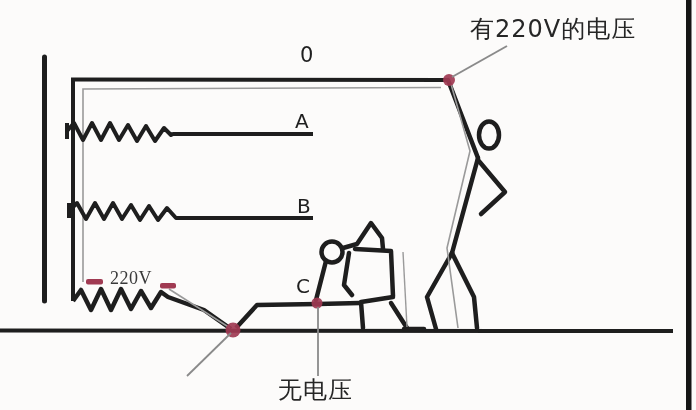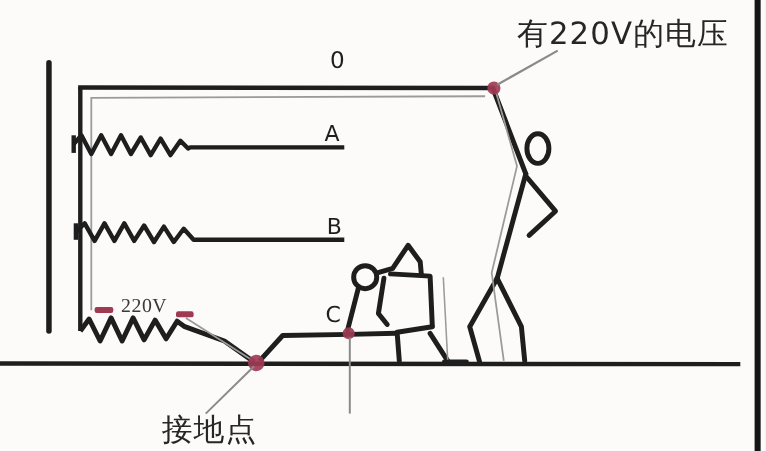--- a/index.html
+++ b/index.html
@@ -16,21 +16,21 @@
   .stroke-ghost{stroke:#9a9a9a;fill:none;}
   .stroke-pointer{stroke:#8a8a8a;fill:none;}
   .fill-red{fill:#a03a52;stroke:none;}
   .lbl{
     position:absolute;
     color:#262626;
     white-space:nowrap;
     line-height:1;
     user-select:none;
   }
-  .lbl-cjk{font-size:28px;letter-spacing:1px;font-weight:500;}
+  .lbl-cjk{font-size:24px;letter-spacing:1px;font-weight:500;}
   .lbl-line{font-size:20px;font-weight:500;color:#1f1f1f;}
   .lbl-220v{font-size:18px;font-weight:500;color:#3a3a3a;letter-spacing:0.5px;}
 </style>
 </head>
 <body>
 
 <div class="stage">
 
   <svg width="696" height="410" viewBox="0 0 696 410">
 
@@ -98,15 +98,15 @@
 
   <div class="lbl lbl-cjk" style="left:470px;top:17px;">有220V的电压</div>
 
   <div class="lbl lbl-line" style="left:300px;top:45px;font-size:21px;">0</div>
   <div class="lbl lbl-line" style="left:295px;top:111px;">A</div>
   <div class="lbl lbl-line" style="left:297px;top:196px;">B</div>
   <div class="lbl lbl-line" style="left:296px;top:276px;">C</div>
 
   <div class="lbl lbl-220v" style="left:110px;top:269px;font-family:Liberation Serif, serif;">220V</div>
 
-  <div class="lbl lbl-cjk" style="left:147px;top:377px;">接地点</div>
+  <div class="lbl lbl-cjk" style="left:278px;top:378px;">无电压</div>
 
 </div>
 
 </body></html>

